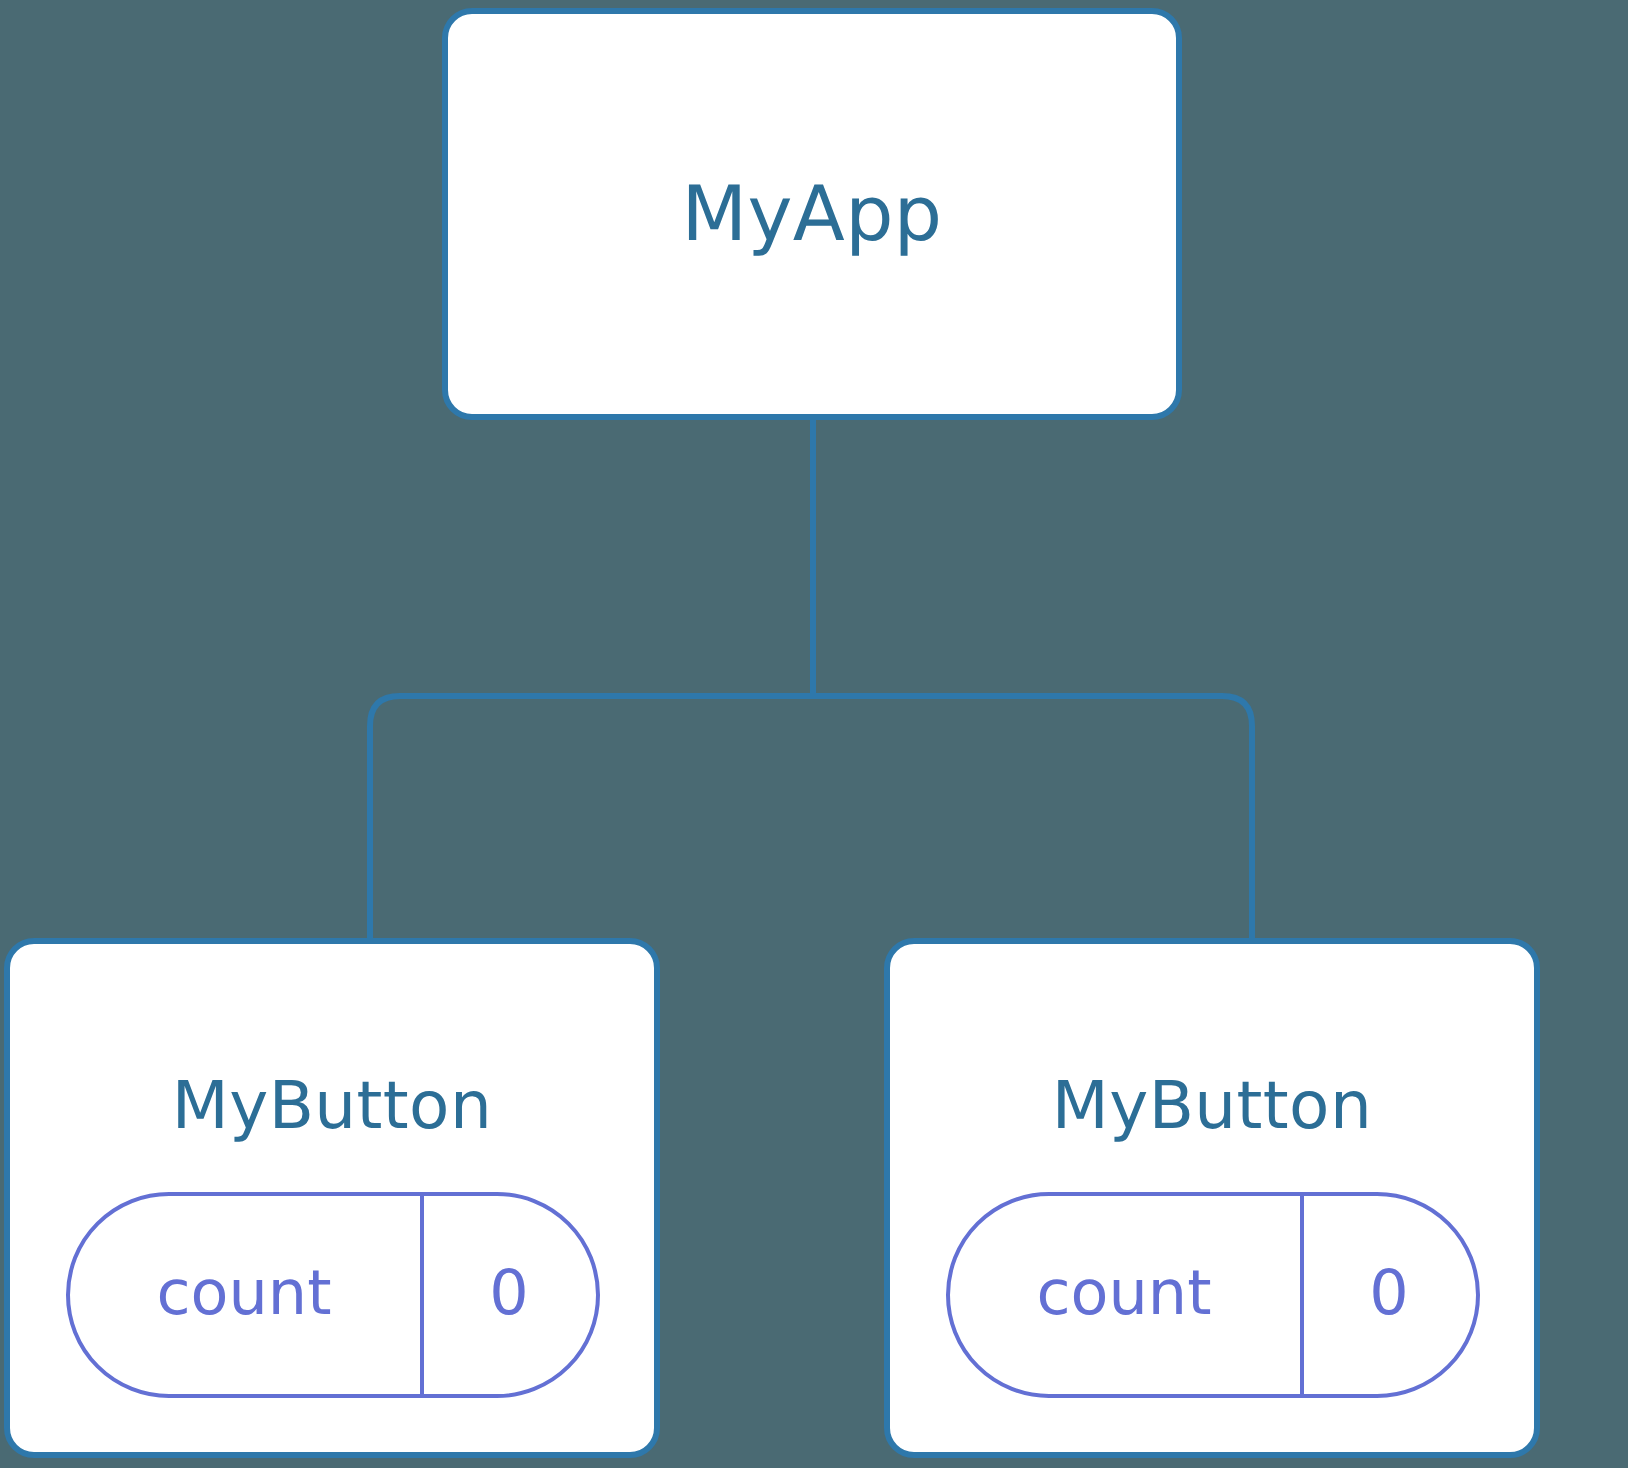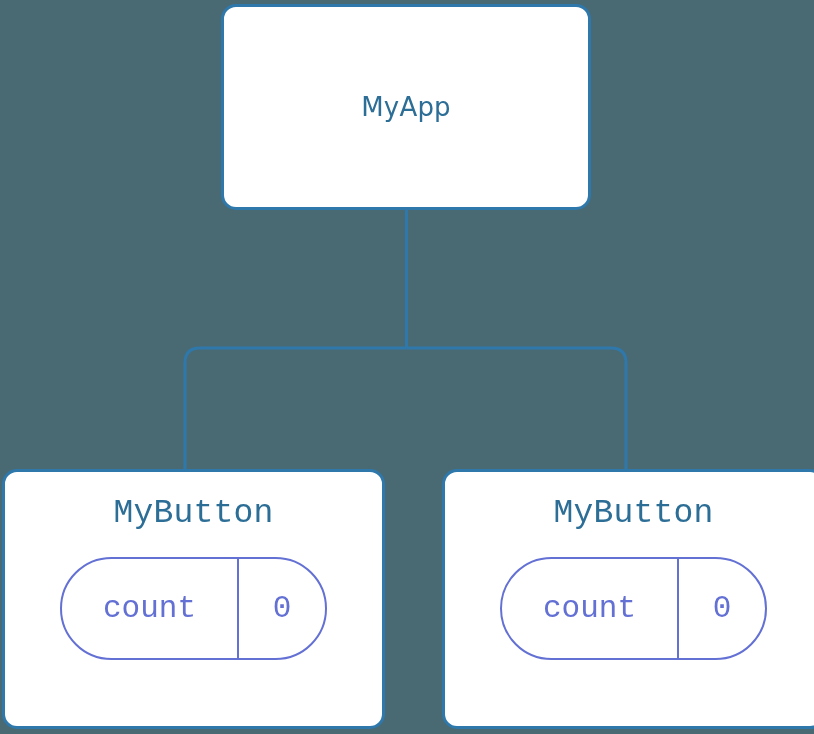--- a/index.html
+++ b/index.html
@@ -59,31 +59,30 @@
 
   
   #node-root {
     left: 221px;
     top: 4px;
     width: 370px;
     height: 206px;
     justify-content: center;
   }
   #node-root .node-title {
-    font-size: 26px;
+    font-size: 38px;
     text-align: center;
   }
 
   
   .node-child {
     top: 469px;
-    width: 383px;
+    width: 328px;
     height: 260px;
-    padding-top: 25px;
-    font-family: Liberation Mono, monospace;
+    padding-top: 64px;
   }
   #node-child-0 { left: 2px; }
   #node-child-1 { left: 442px; }
 
   
   .state-pill {
     margin-top: 27px;
     height: 103px;
     width: 267px;
     border: 2px solid #6370d4;

